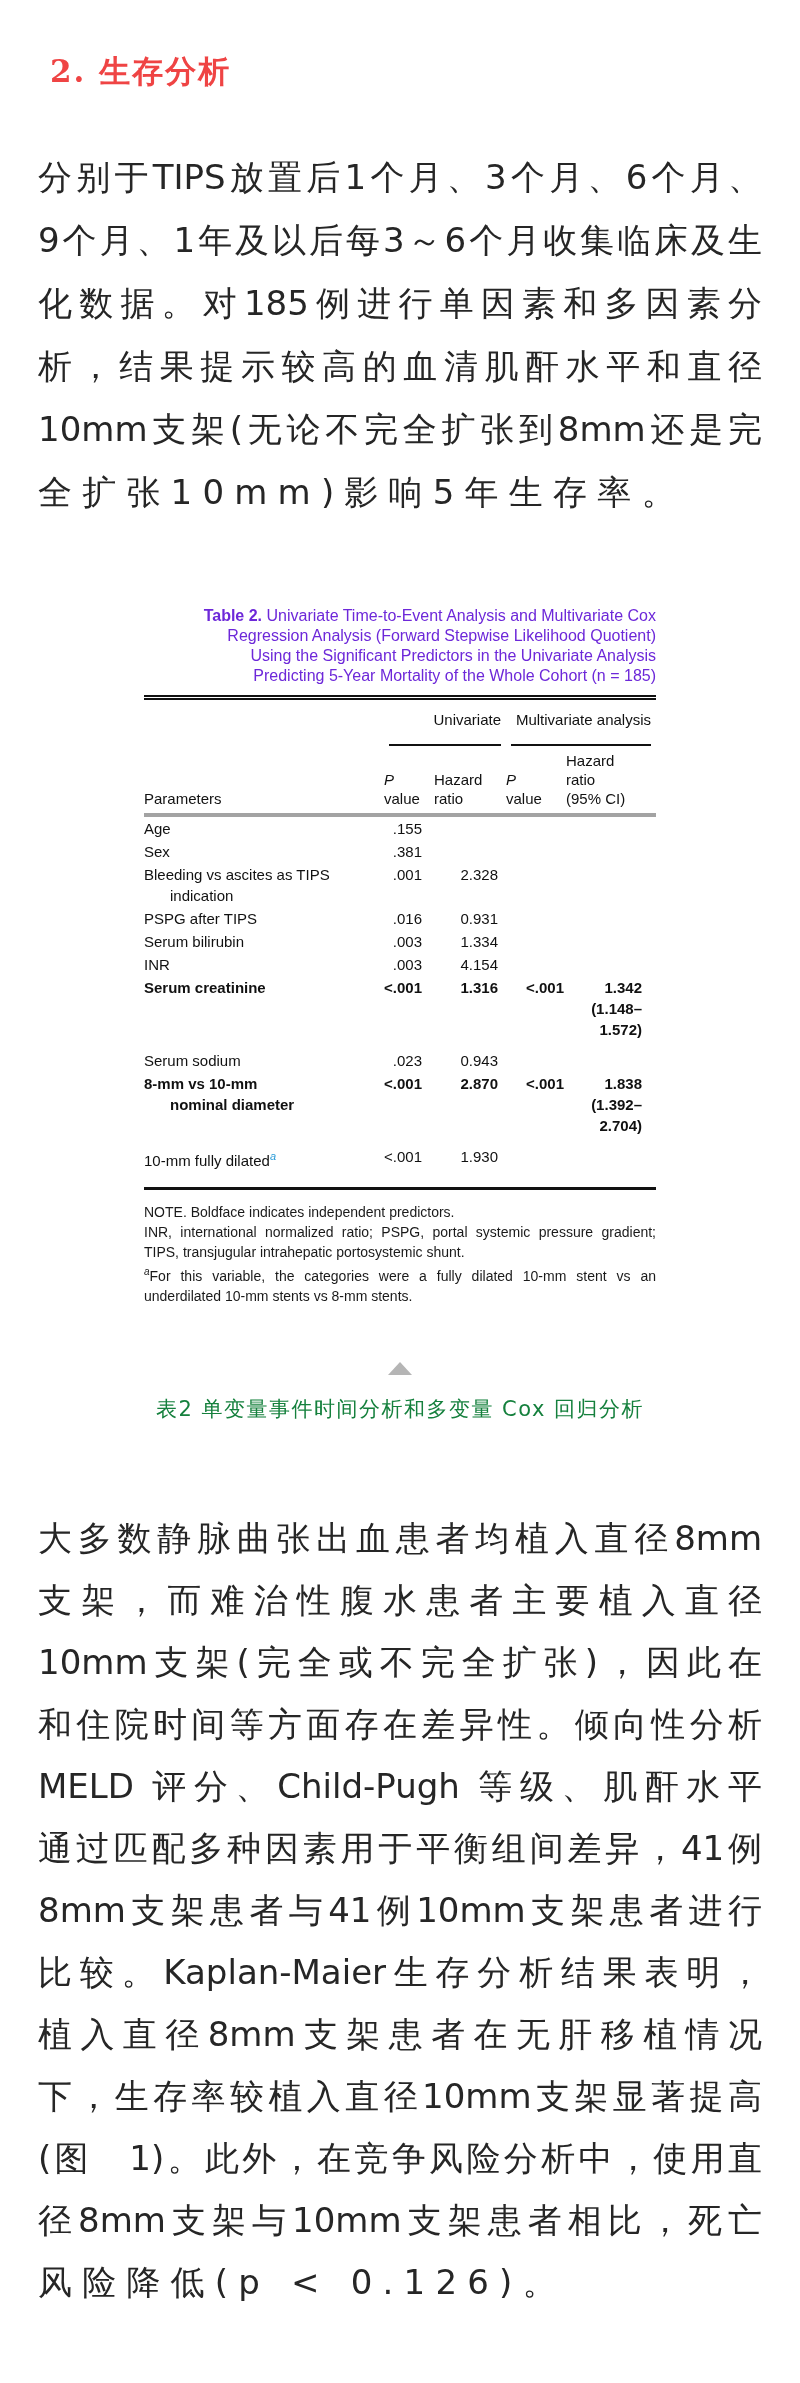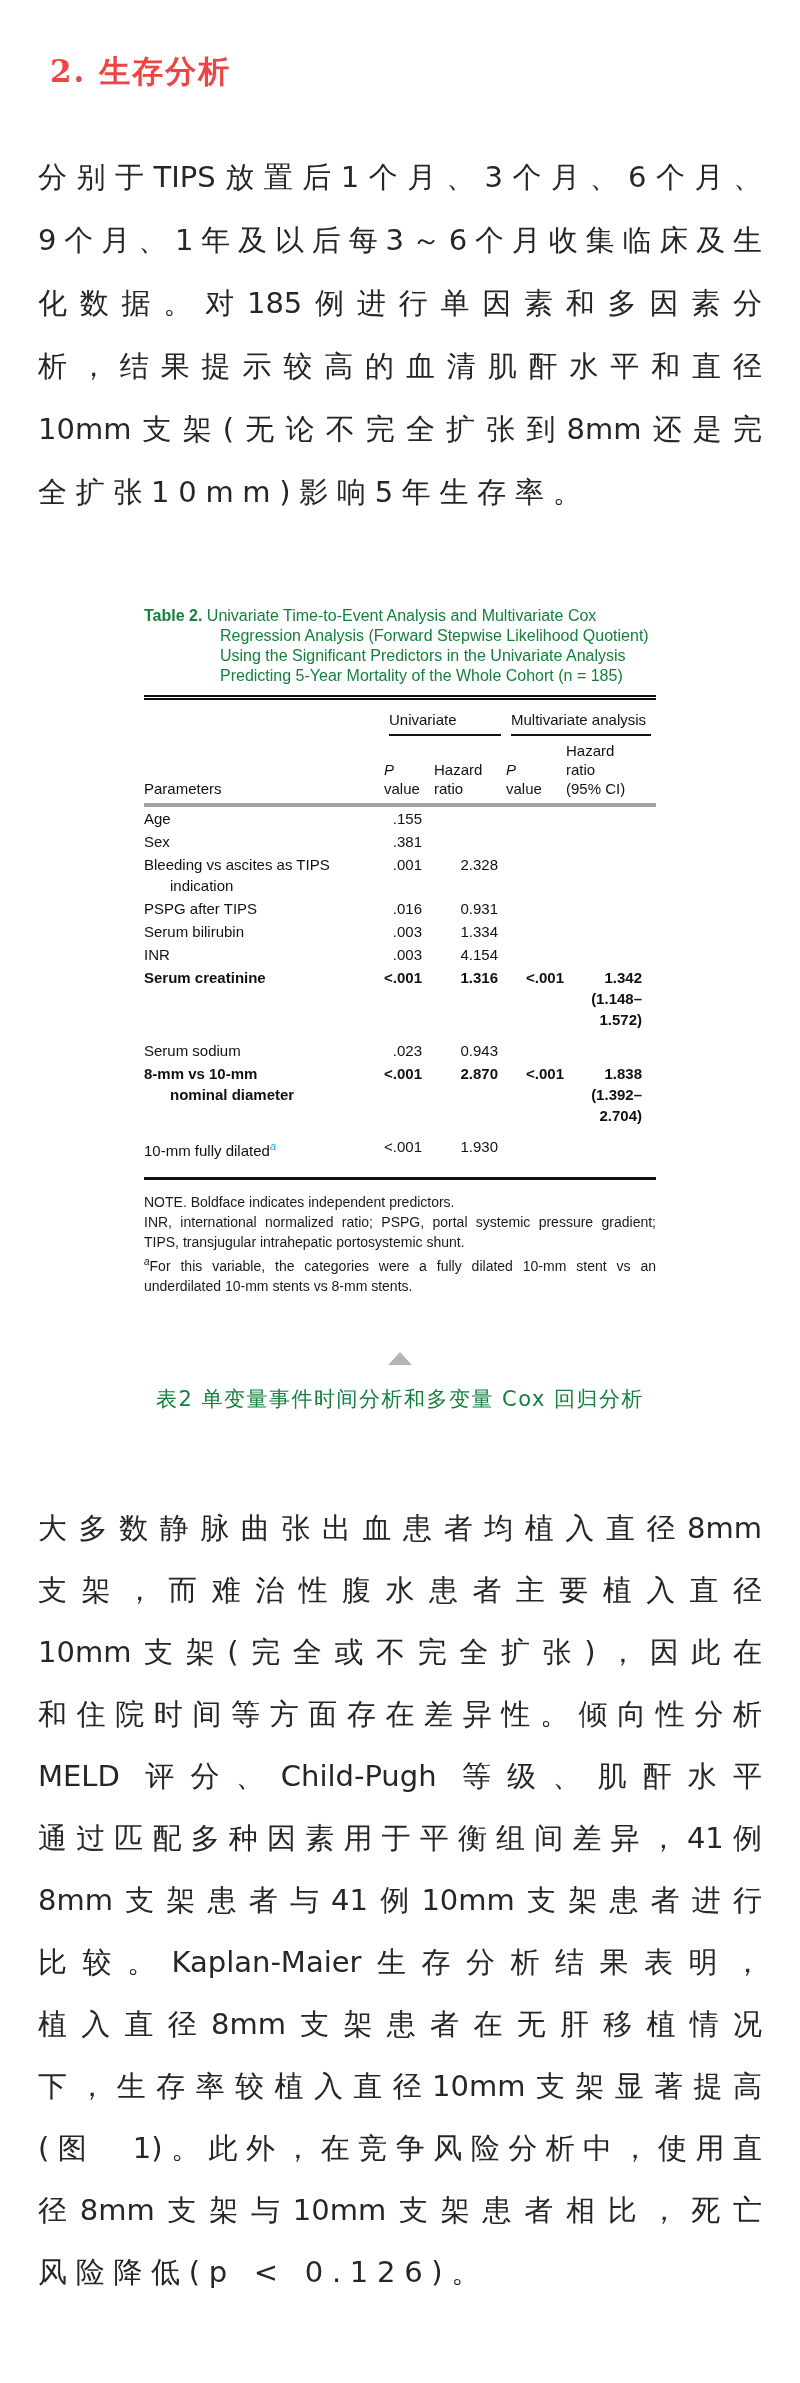--- a/index.html
+++ b/index.html
@@ -9,37 +9,37 @@
   
   .heading {
     font-family:"DejaVu Serif", serif;
     font-size:31px; line-height:46px; font-weight:bold;
     color:#ef4444; margin:8px 0 0 12px; letter-spacing:2px;
   }
 
   
   .para { margin-top:52px; }
   .para .jline {
-    font-size:29px; line-height:63px; color:#262626;
+    font-size:34px; line-height:63px; color:#262626;
     text-align:justify; text-align-last:justify; text-justify:inter-character;
     white-space:normal;
   }
   .para .jline.lastline { text-align-last:left; letter-spacing:0.30em; }
   .para2 { margin-top:84px; }
   .para2 .jline { line-height:62px; }
 
   
   .figure { width:512px; margin:82px auto 0 auto; font-family:"Liberation Sans", sans-serif; color:#141414; }
-  .fig-title { font-size:16px; line-height:20px; padding-left:76px; text-indent:-76px; color:#15803d; }
+  .fig-title { font-size:16px; line-height:20px; padding-left:76px; text-indent:-76px; color:#6d28d9;text-align:right; }
   .fig-title b { font-weight:bold; }
 
   table.t2 { border-collapse:collapse; width:100%; font-size:15px; color:#111; margin-top:9px;
              border-top:5px double #111; border-bottom:3px solid #111; }
   .grp-row td { vertical-align:bottom; padding-top:10px; border:none; }
-  .grp { text-align:left; line-height:19px; border-bottom:2px solid #111; padding-bottom:5px; margin:0 4px; }
+  .grp { text-align:right; line-height:19px; border-bottom:2px solid #111; padding-bottom:15px; margin:0 4px; }
   .colhead th { vertical-align:bottom; font-weight:normal; text-align:left;
                 padding:4px 0 5px 0; border-bottom:4px solid #a3a3a3; line-height:19px; }
   .colhead th span { display:block; }
   .colhead .pit { font-style:italic; }
   tbody td { vertical-align:top; padding:1px 0; line-height:21px; }
   tbody tr:first-child td { }
   tbody tr:last-child td { padding-bottom:16px; }
   tbody tr.gap td { padding-top:9px; }
   tbody tr.bold td { font-weight:bold; }
   td.param .pindent { padding-left:26px; }

